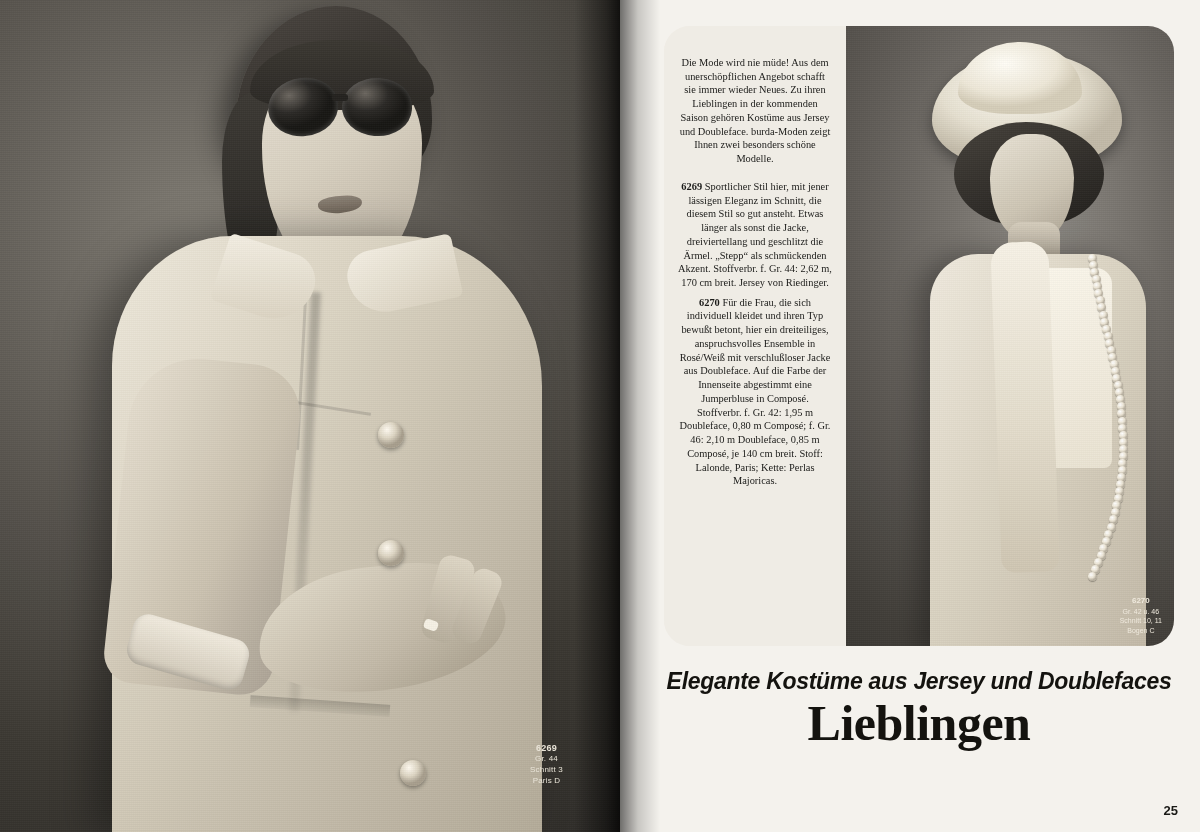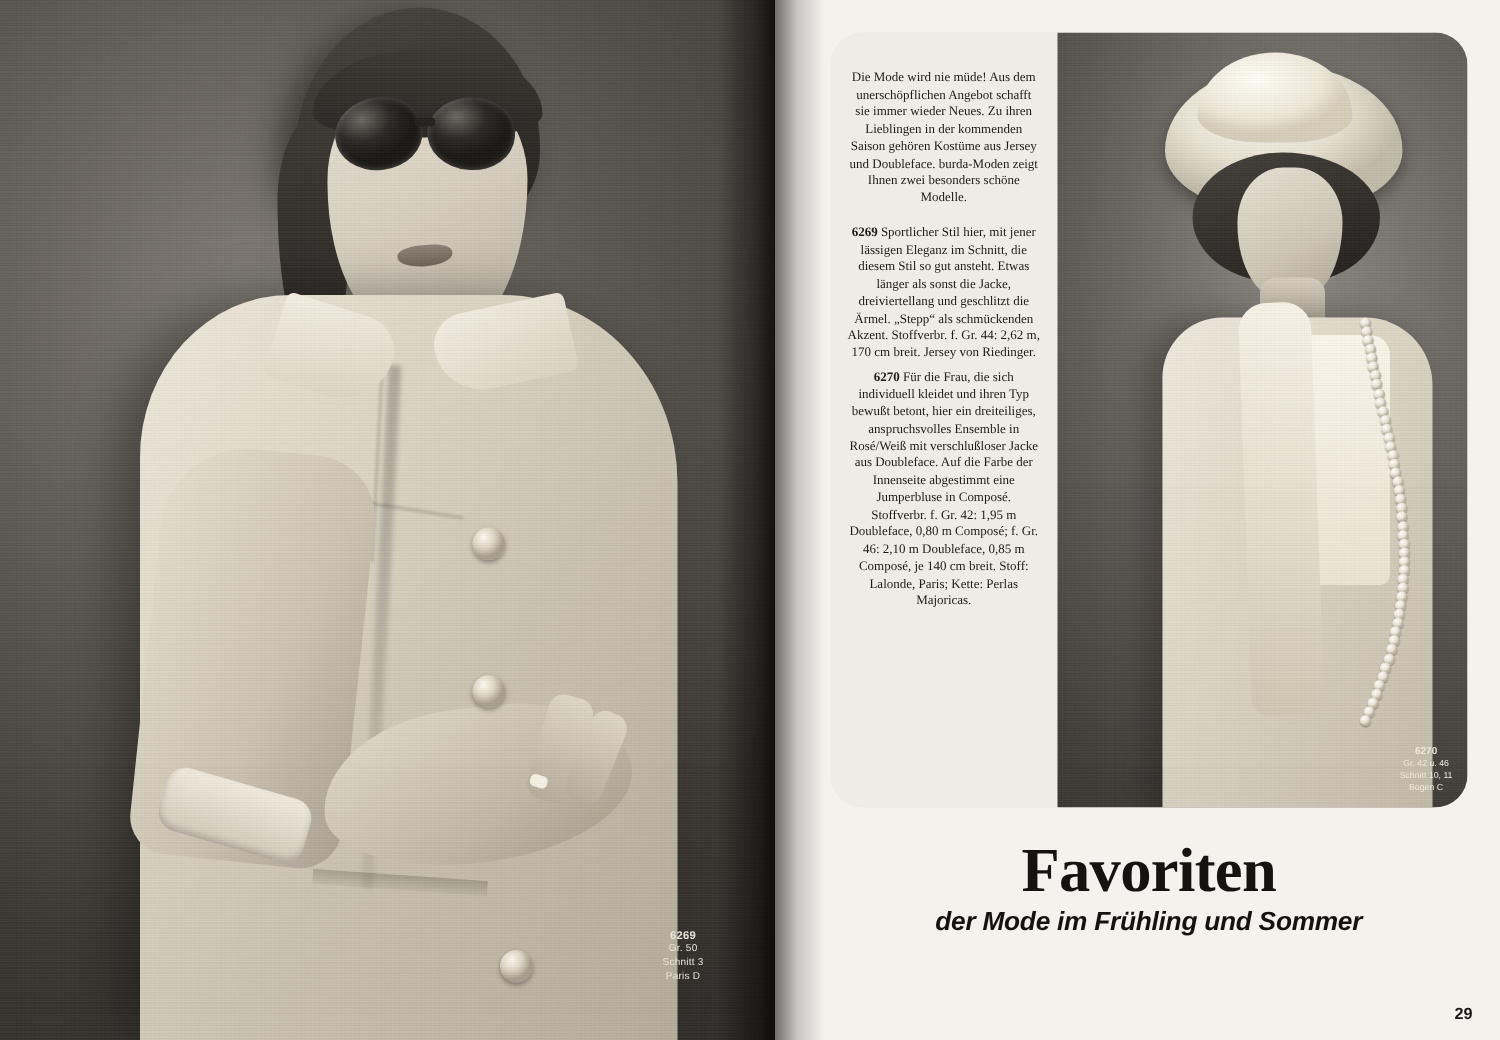--- a/index.html
+++ b/index.html
@@ -429,21 +429,21 @@
       <div class="finger f2"></div>
       <div class="ring"></div>
       <div class="pocket"></div>
       <div class="button b1"></div>
       <div class="button b2"></div>
       <div class="button b3"></div>
     </div>
     <div class="photo-grain"></div>
     <div class="caption-left">
       <div class="code">6269</div>
-      <div>Gr. 50</div>
+      <div>Gr. 44</div>
       <div>Schnitt 3</div>
       <div>Paris D</div>
     </div>
     <div class="gutter-shadow"></div>
   </div>
 
   <div class="page-right">
     <div class="gutter-left-shadow"></div>
 
     <div class="panel">
@@ -515,19 +515,19 @@
         <div class="caption-right">
           <div class="code">6270</div>
           <div>Gr. 42 u. 46</div>
           <div>Schnitt 10, 11</div>
           <div>Bogen C</div>
         </div>
       </div>
     </div>
 
     <div class="headlines">
-      <div class="hl-2">Favoriten</div>
-      <div class="hl-3">der Mode im Frühling und Sommer</div>
+      <div class="hl-1">Elegante Kostüme aus Jersey und Doublefaces</div>
+      <div class="hl-2">Lieblingen</div>
     </div>
 
-    <div class="page-number">29</div>
+    <div class="page-number">25</div>
   </div>
 </div>
 
 </body></html>

